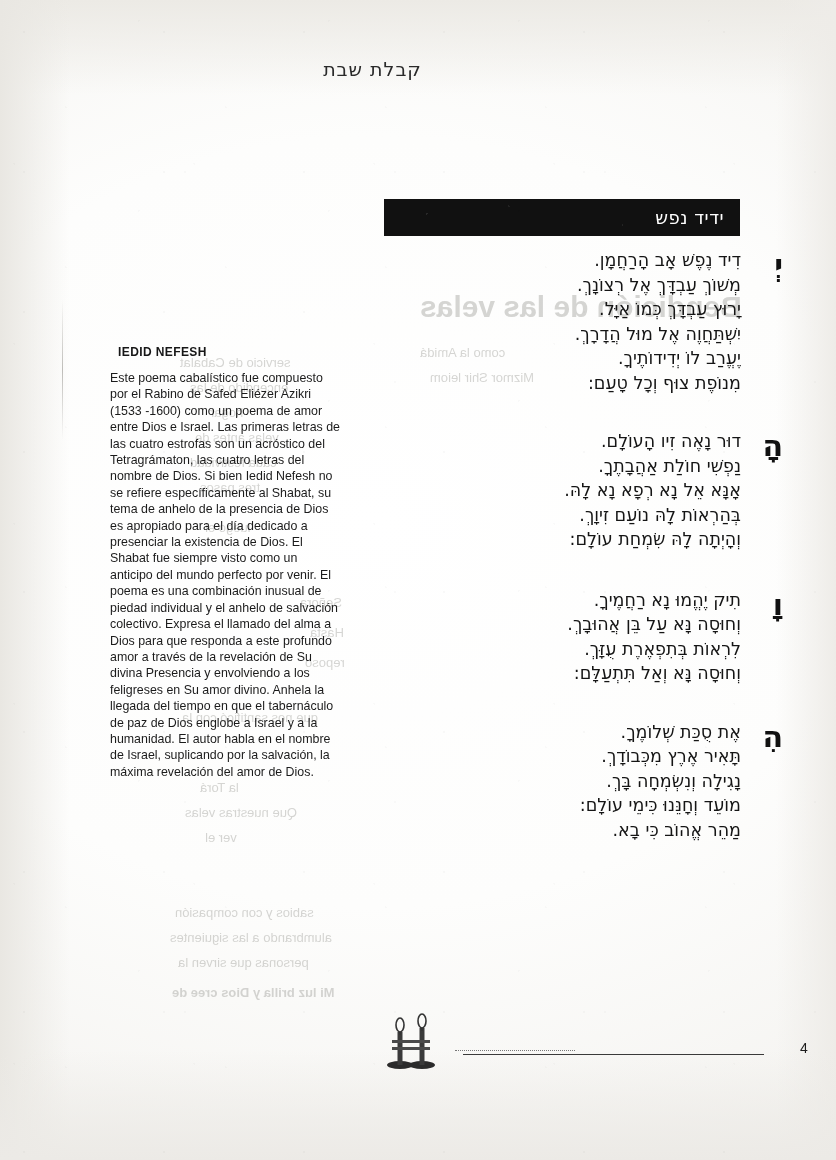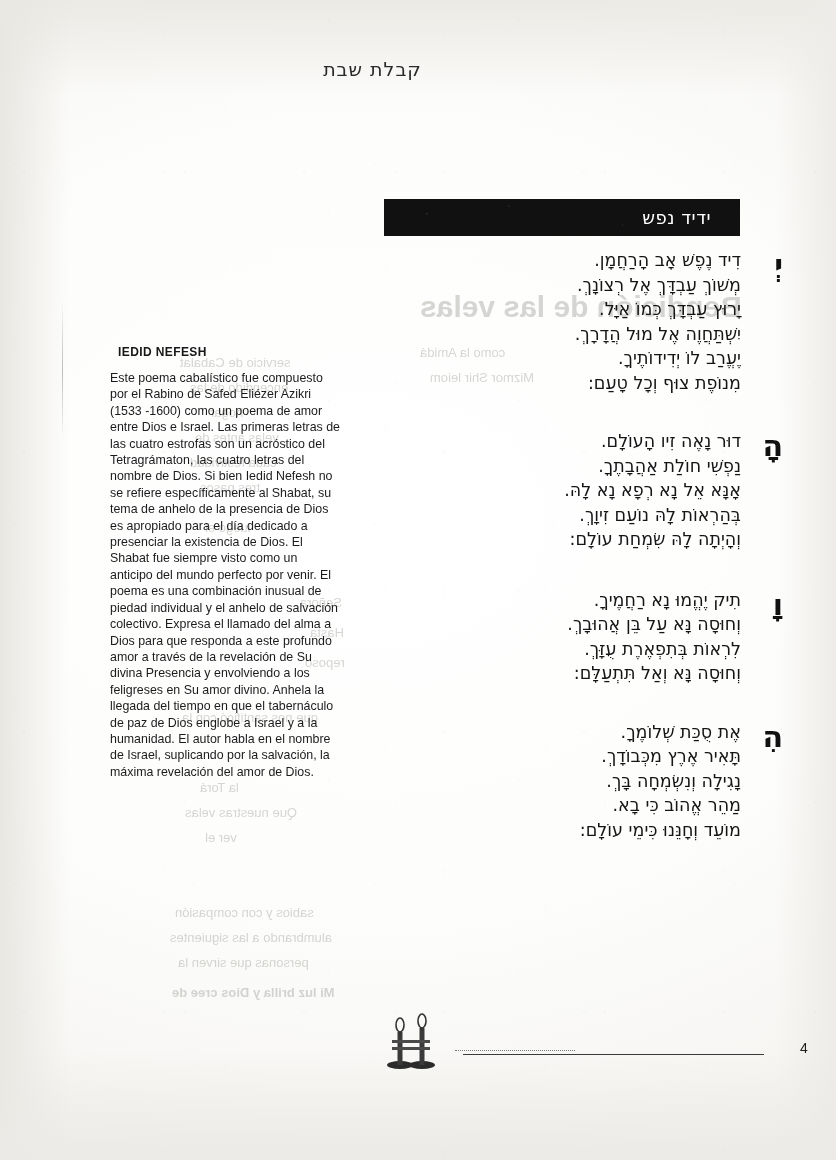--- a/index.html
+++ b/index.html
@@ -83,21 +83,21 @@
     width: 356px;
     height: 37px;
     background: #111111;
     background-image:
       radial-gradient(circle at 12% 40%, rgba(255,255,255,0.10) 0 1px, rgba(0,0,0,0) 1px),
       radial-gradient(circle at 67% 70%, rgba(255,255,255,0.08) 0 1px, rgba(0,0,0,0) 1px),
       radial-gradient(circle at 35% 20%, rgba(255,255,255,0.07) 0 1px, rgba(0,0,0,0) 1px);
     display: flex;
     align-items: center;
     justify-content: flex-end;
-    padding-right: 29px;
+    padding-right: 16px;
     box-sizing: border-box;
   }
   .title-bar .t {
     color: #ffffff;
     font-family: "DejaVu Sans", sans-serif;
     font-size: 18px;
     direction: rtl;
     letter-spacing: 0.5px;
   }
 
@@ -279,22 +279,22 @@
         <div class="line">תִיק יֶהֱמוּ נָא רַחֲמֶיךָ.</div>
         <div class="line">וְחוּסָה נָּא עַל בֵּן אֲהוּבָךְ.</div>
         <div class="line">לִרְאוֹת בְּתִפְאֶרֶת עֻזָּךְ.</div>
         <div class="line">וְחוּסָה נָּא וְאַל תִּתְעַלָּם:</div>
       </div>
       <div class="stanza">
         <div class="initial">הִ</div>
         <div class="line">אֶת סֻכַּת שְׁלוֹמֶךָ.</div>
         <div class="line">תָּאִיר אֶרֶץ מִכְּבוֹדָךְ.</div>
         <div class="line">נָגִילָה וְנִשְׂמְחָה בָּךְ.</div>
+        <div class="line">מוֹעֵד וְחָנֵּנוּ כִּימֵי עוֹלָם:</div>
         <div class="line">מַהֵר אֱהוֹב כִּי בָא.</div>
-        <div class="line">מוֹעֵד וְחָנֵּנוּ כִּימֵי עוֹלָם:</div>
       </div>
     </div>
 
   <svg class="candles" viewBox="0 0 72 70">
     <ellipse cx="22" cy="63" rx="13" ry="4" fill="#2b2b2b"></ellipse>
     <ellipse cx="44" cy="63" rx="13" ry="4" fill="#2b2b2b"></ellipse>
     <rect x="19.5" y="30" width="5" height="33" fill="#3a3a3a"></rect>
     <rect x="41.5" y="26" width="5" height="37" fill="#3a3a3a"></rect>
     <rect x="14" y="38" width="38" height="3" fill="#4a4a4a"></rect>
     <rect x="14" y="45" width="38" height="3" fill="#4a4a4a"></rect>

